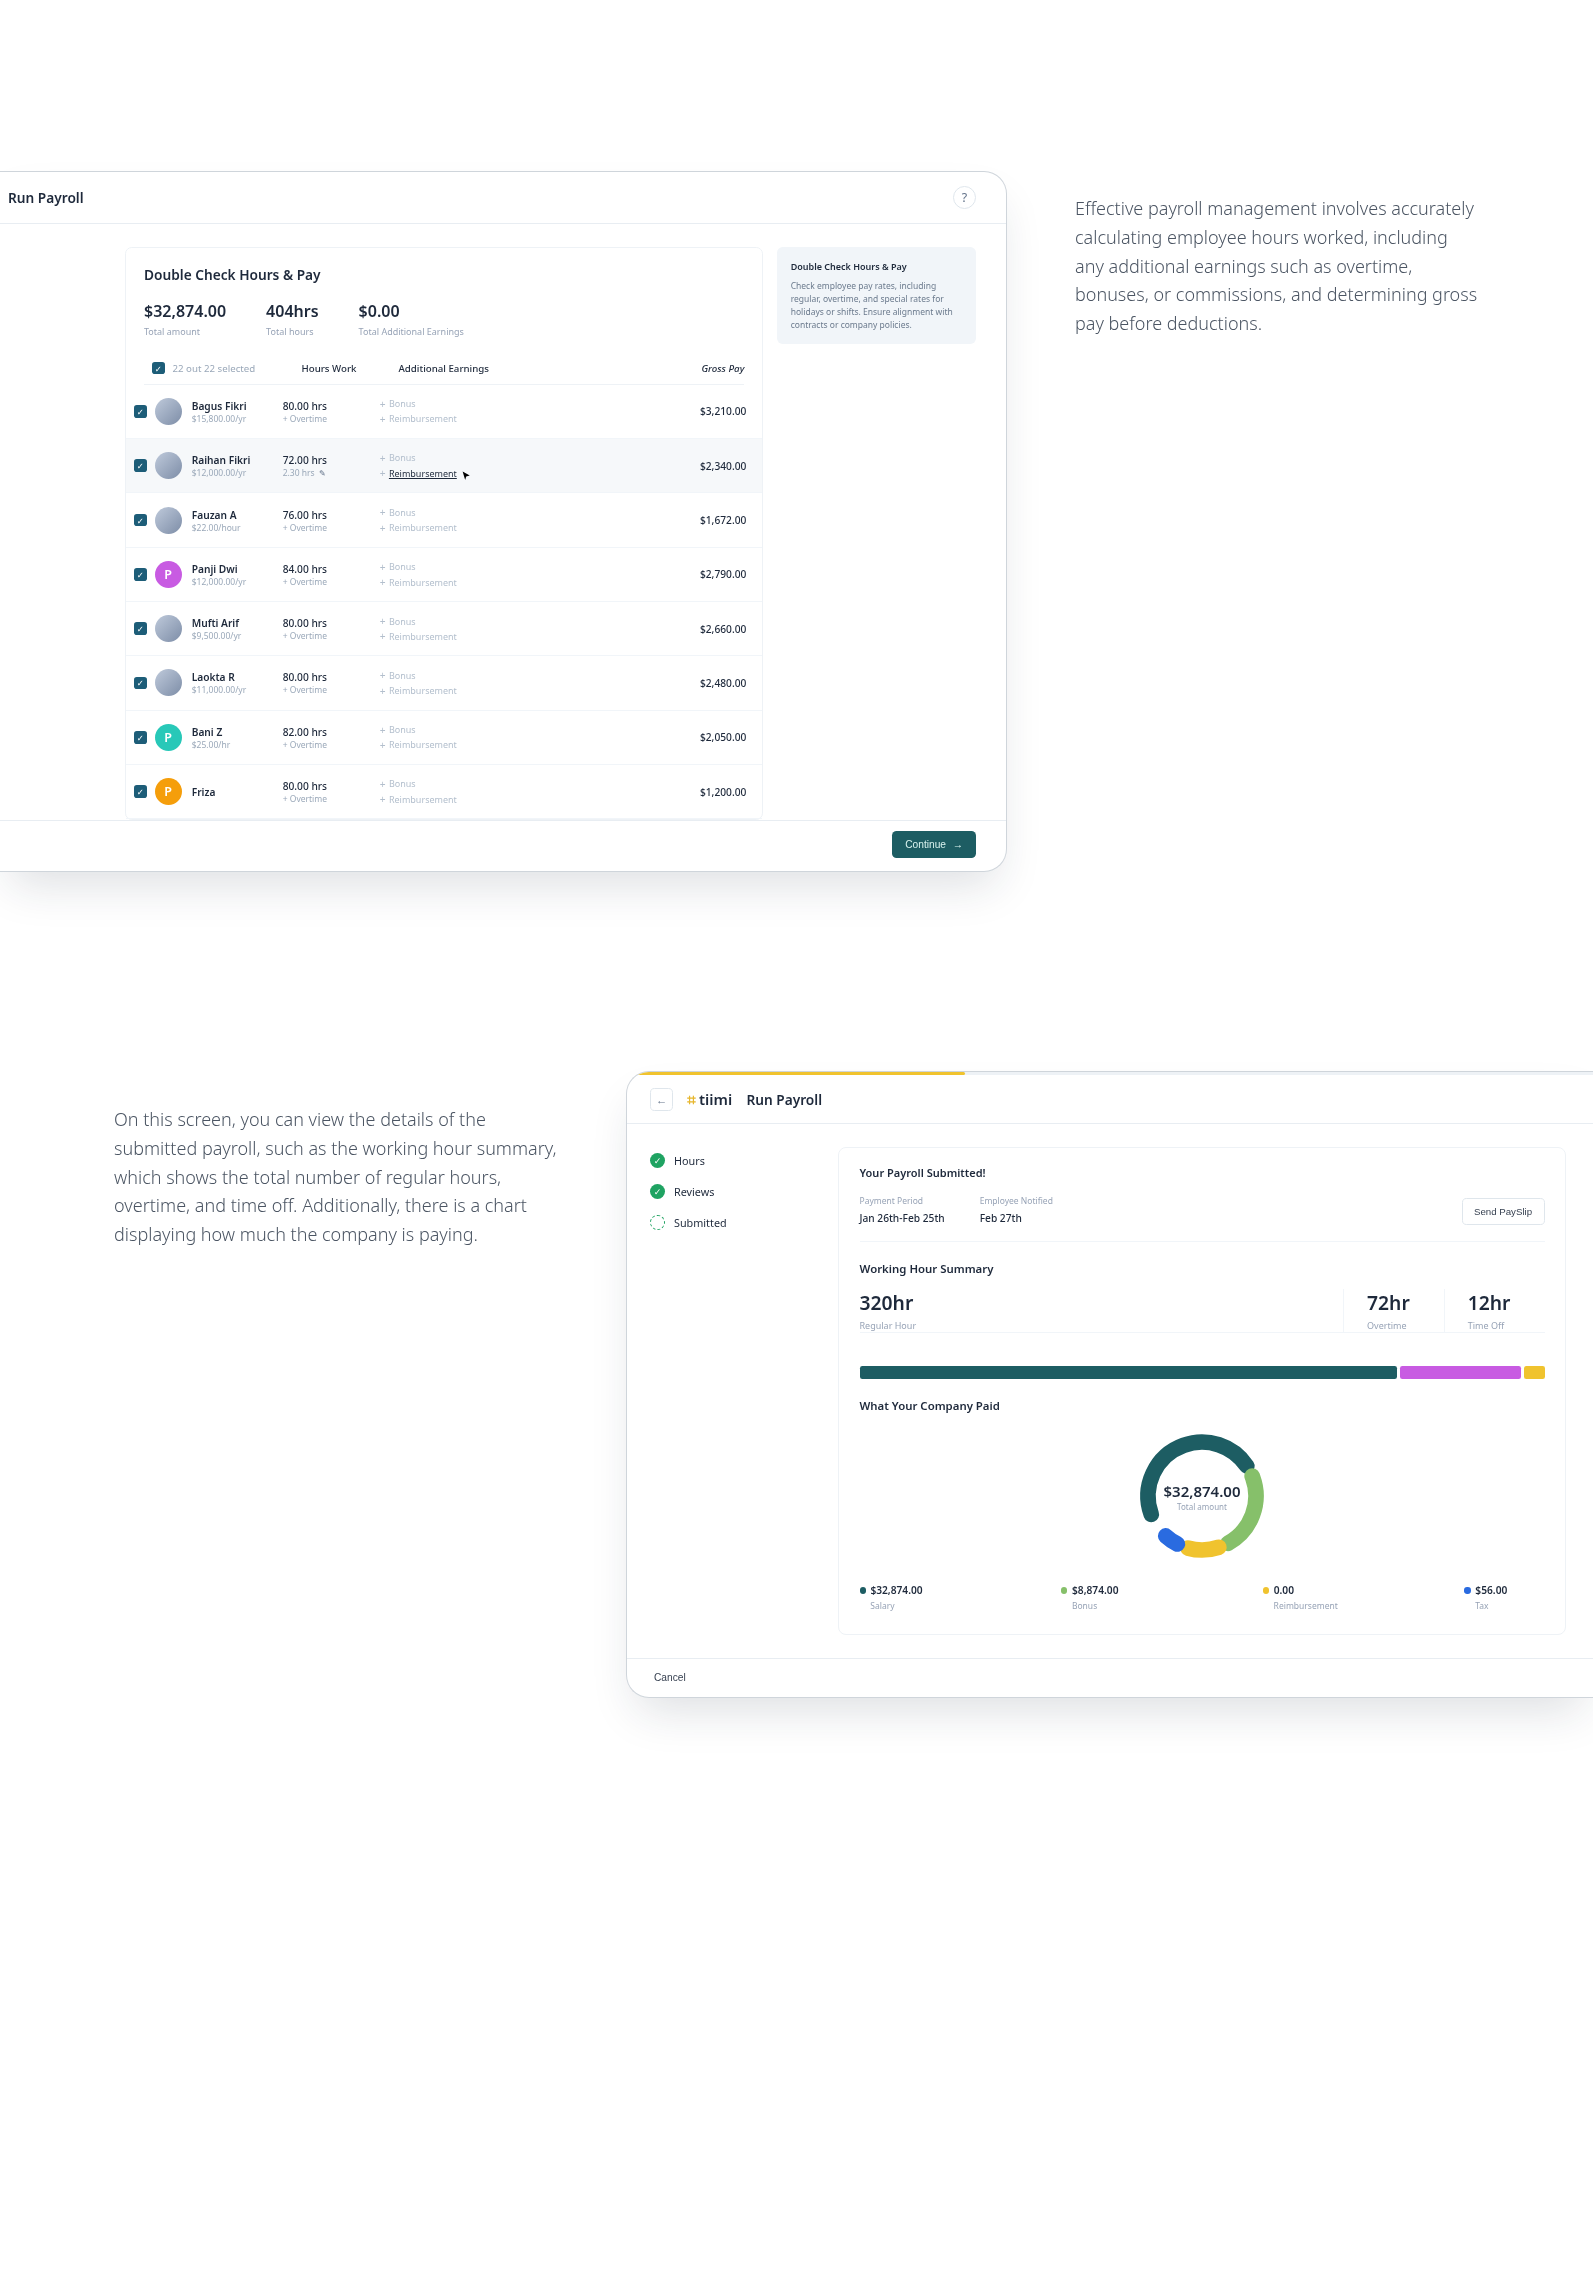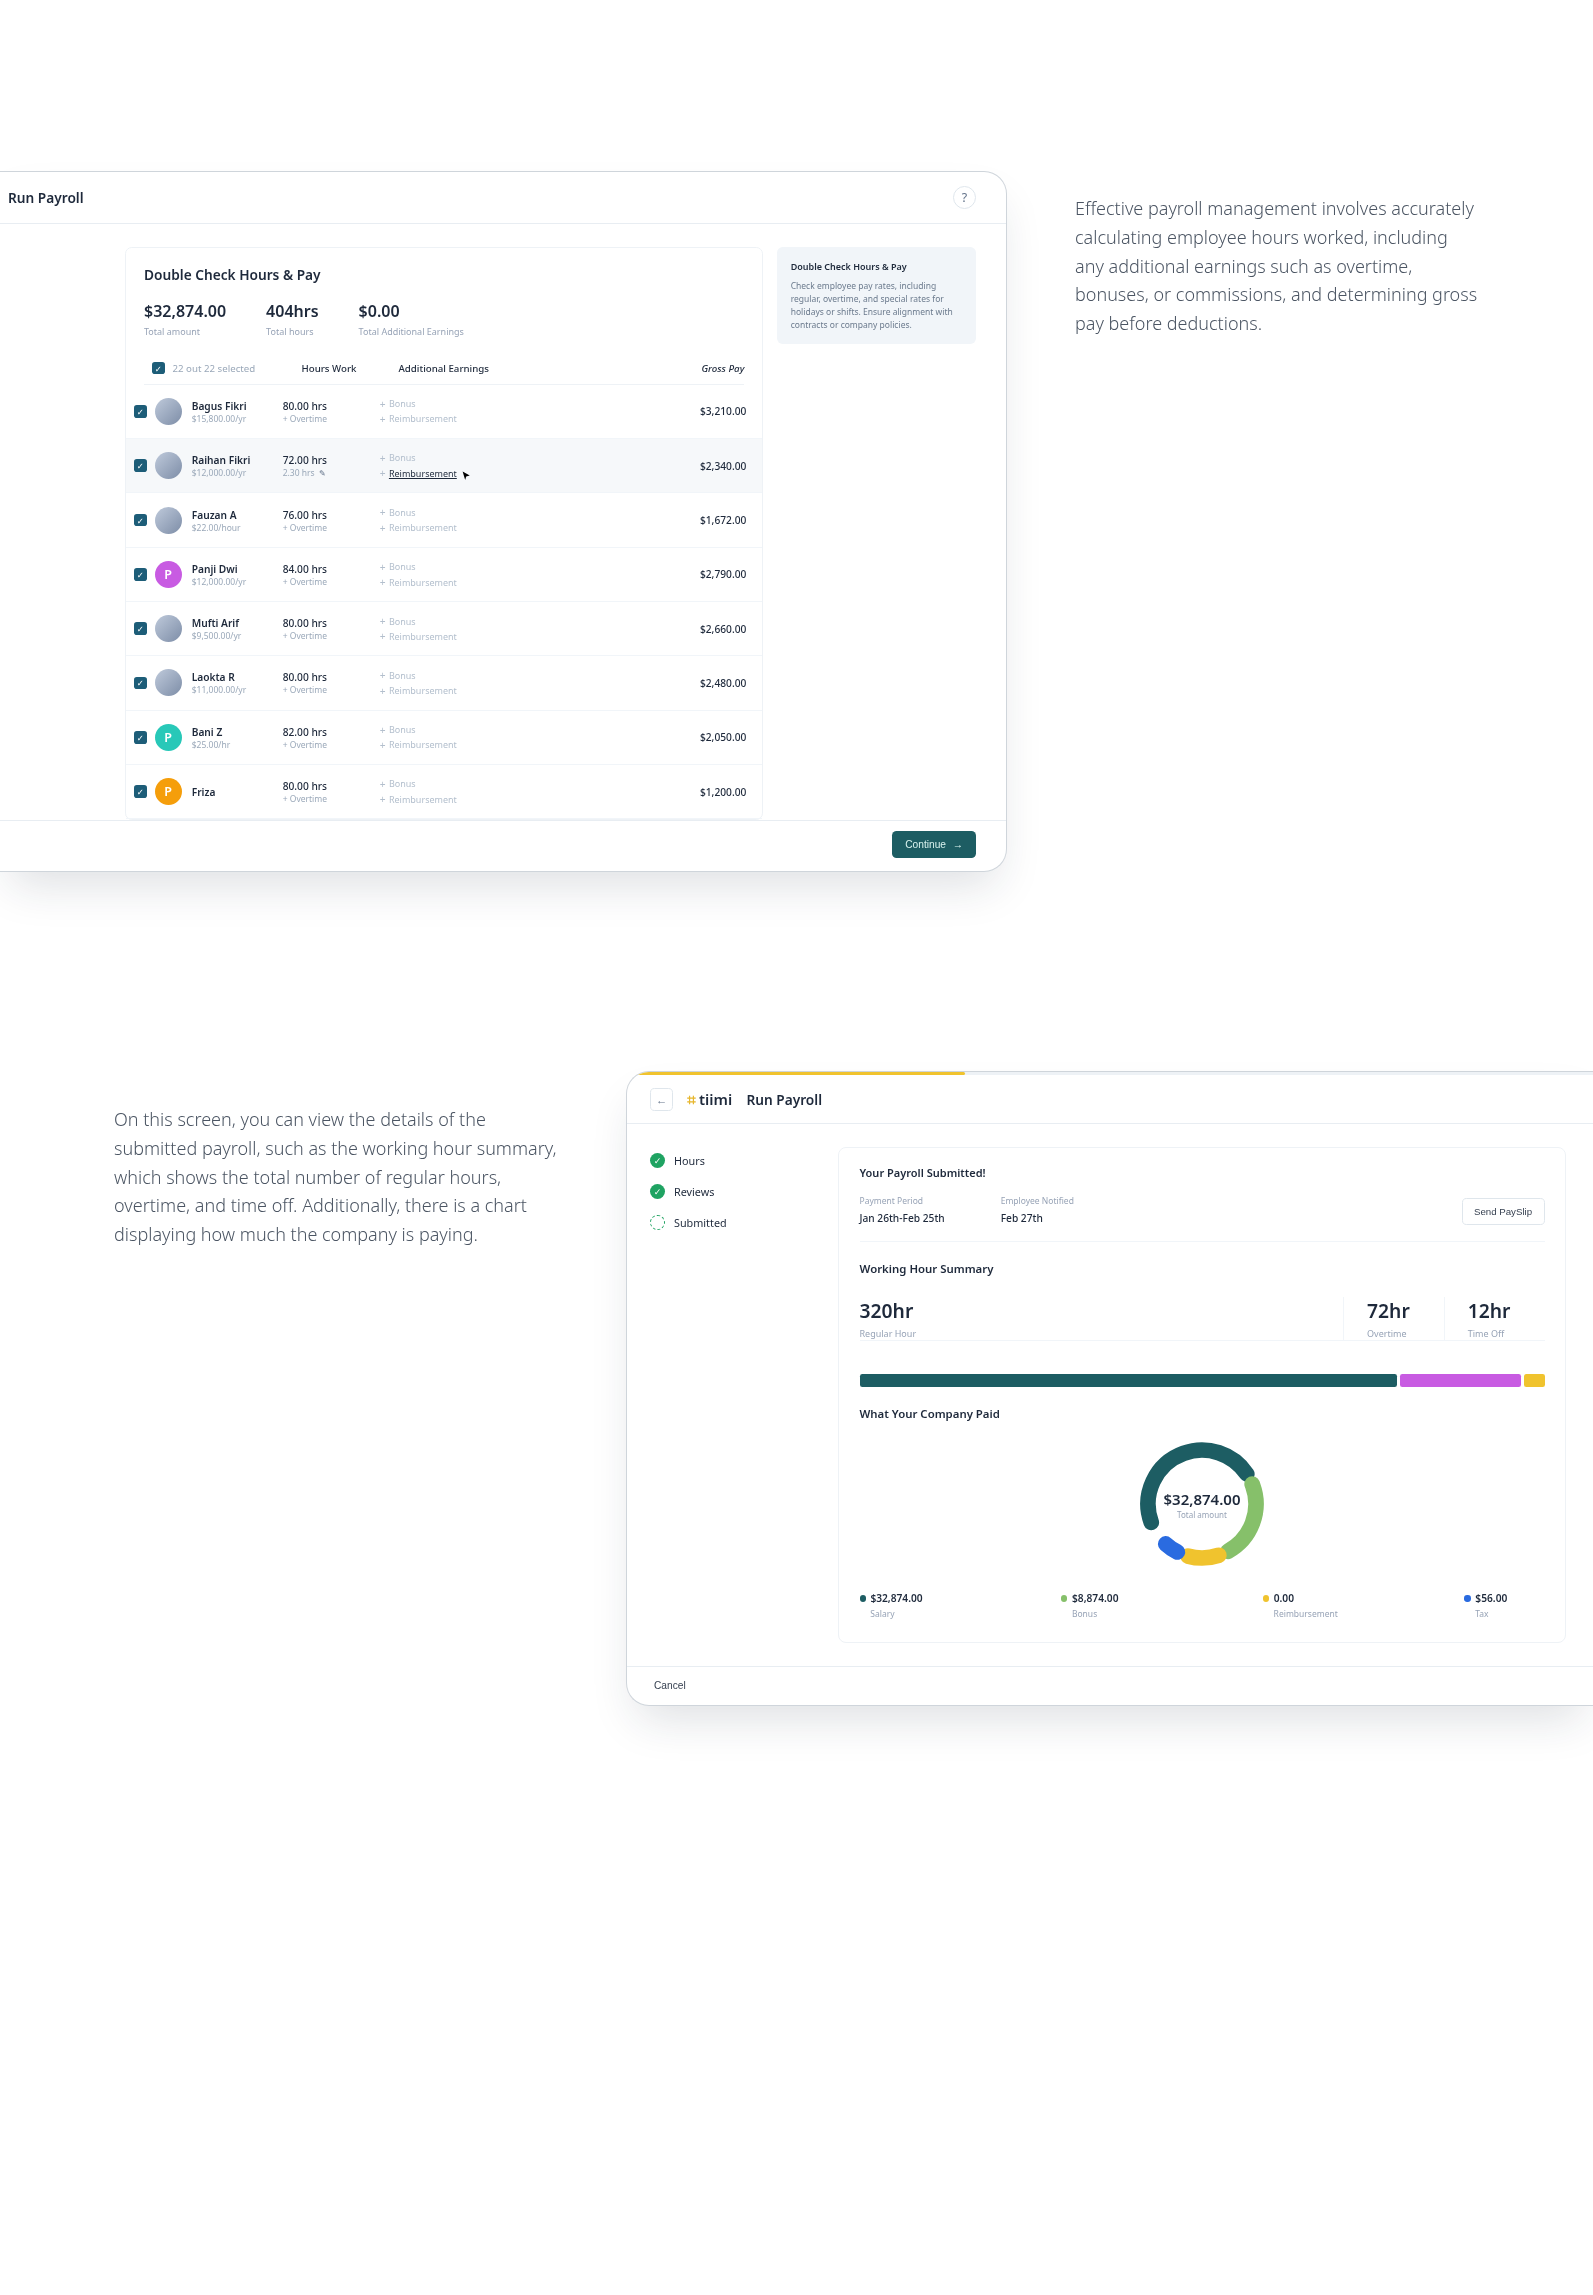--- a/index.html
+++ b/index.html
@@ -81,21 +81,21 @@
   .step.active .ic{border:1.7px dashed #1fa362;color:transparent;}
   .main2{flex:1;}
   .card2{border:0.6px solid #eef2f6;border-radius:8px;padding:17px 20.5px 23px;}
   .card2 h3{font-size:11px;font-weight:600;margin-bottom:15px;}
   .kv{display:flex;align-items:flex-end;justify-content:space-between;border-bottom:0.6px solid #f1f5f9;padding-bottom:16px;}
   .kv .pair .lbl{font-size:8.5px;color:#97a3b6;margin-bottom:4.6px;}
   .kv .pair .val{font-size:10.2px;font-weight:500;}
   .btn-outline{border:0.6px solid #dfe6ec;background:#fff;border-radius:4.6px;padding:6.8px 11.4px;font-size:9.7px;color:#374151;}
   .card2 h4{font-size:11.4px;font-weight:600;margin:19.3px 0 12.5px;}
   .hours{display:flex;border-bottom:0.6px solid #f1f5f9;padding-bottom:0;}
-  .hours .cell{padding-right:34px;margin-top:8px;}
+  .hours .cell{padding-right:34px;}
   .hours .cell.big{flex:2;}
   .hours .cell+.cell{border-left:0.6px solid #f1f5f9;padding-left:23px;}
   .hours .num{font-size:19.3px;font-weight:600;}
   .hours .lbl{font-size:9px;color:#97a3b6;margin-top:3.4px;}
   .bar{display:flex;height:12.5px;margin-top:33px;margin-bottom:4.6px;gap:3.4px;}
   .bar .seg{border-radius:2.3px;}
   .bar .s1{flex:320;background:#1d5d63;}
   .bar .s2{flex:72;background:#c85be2;}
   .bar .s3{flex:12;background:#f0c32e;}
   .donut-wrap{display:flex;flex-direction:column;align-items:center;margin-top:8px;}
@@ -381,21 +381,21 @@
               </div>
               <div class="step active">
                 <span class="ic"></span>
                 <span>Submitted</span>
               </div>
             </div>
           <div class="main2">
             <div class="card2">
               <h3>Your Payroll Submitted!</h3>
               <div class="kv">
-                <div style="display:flex;gap:56px;align-items:center;">
+                <div style="display:flex;gap:35px;align-items:center;">
                   <div class="pair">
                       <div class="lbl">Payment Period</div>
                       <div class="val">Jan 26th-Feb 25th</div>
                     </div>
                   <div class="pair">
                       <div class="lbl">Employee Notified</div>
                       <div class="val">Feb 27th</div>
                     </div>
                 </div>
                 <button class="btn-outline">Send PaySlip</button>

